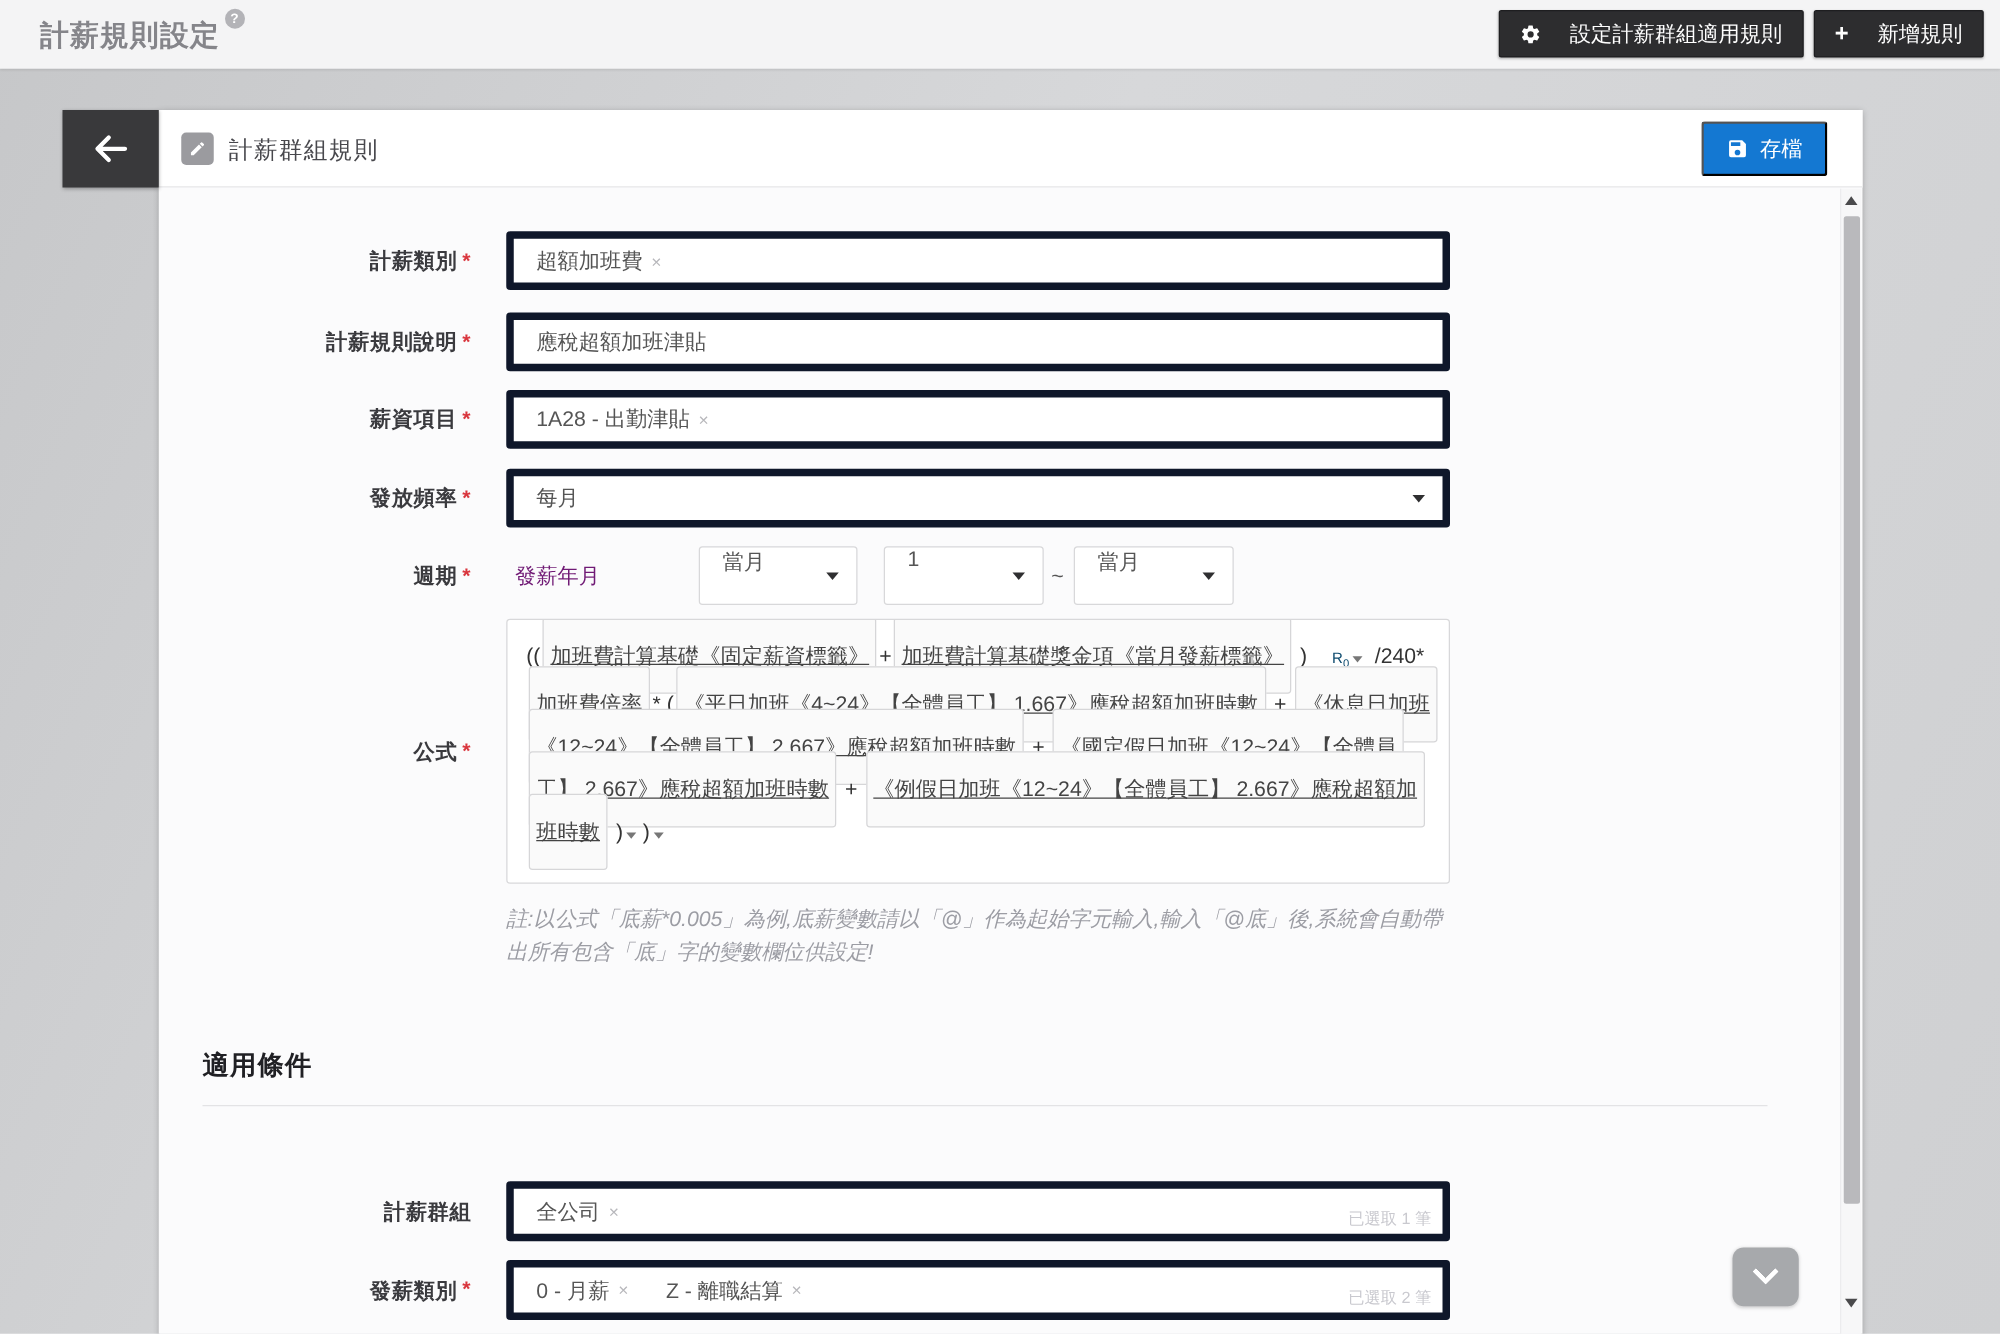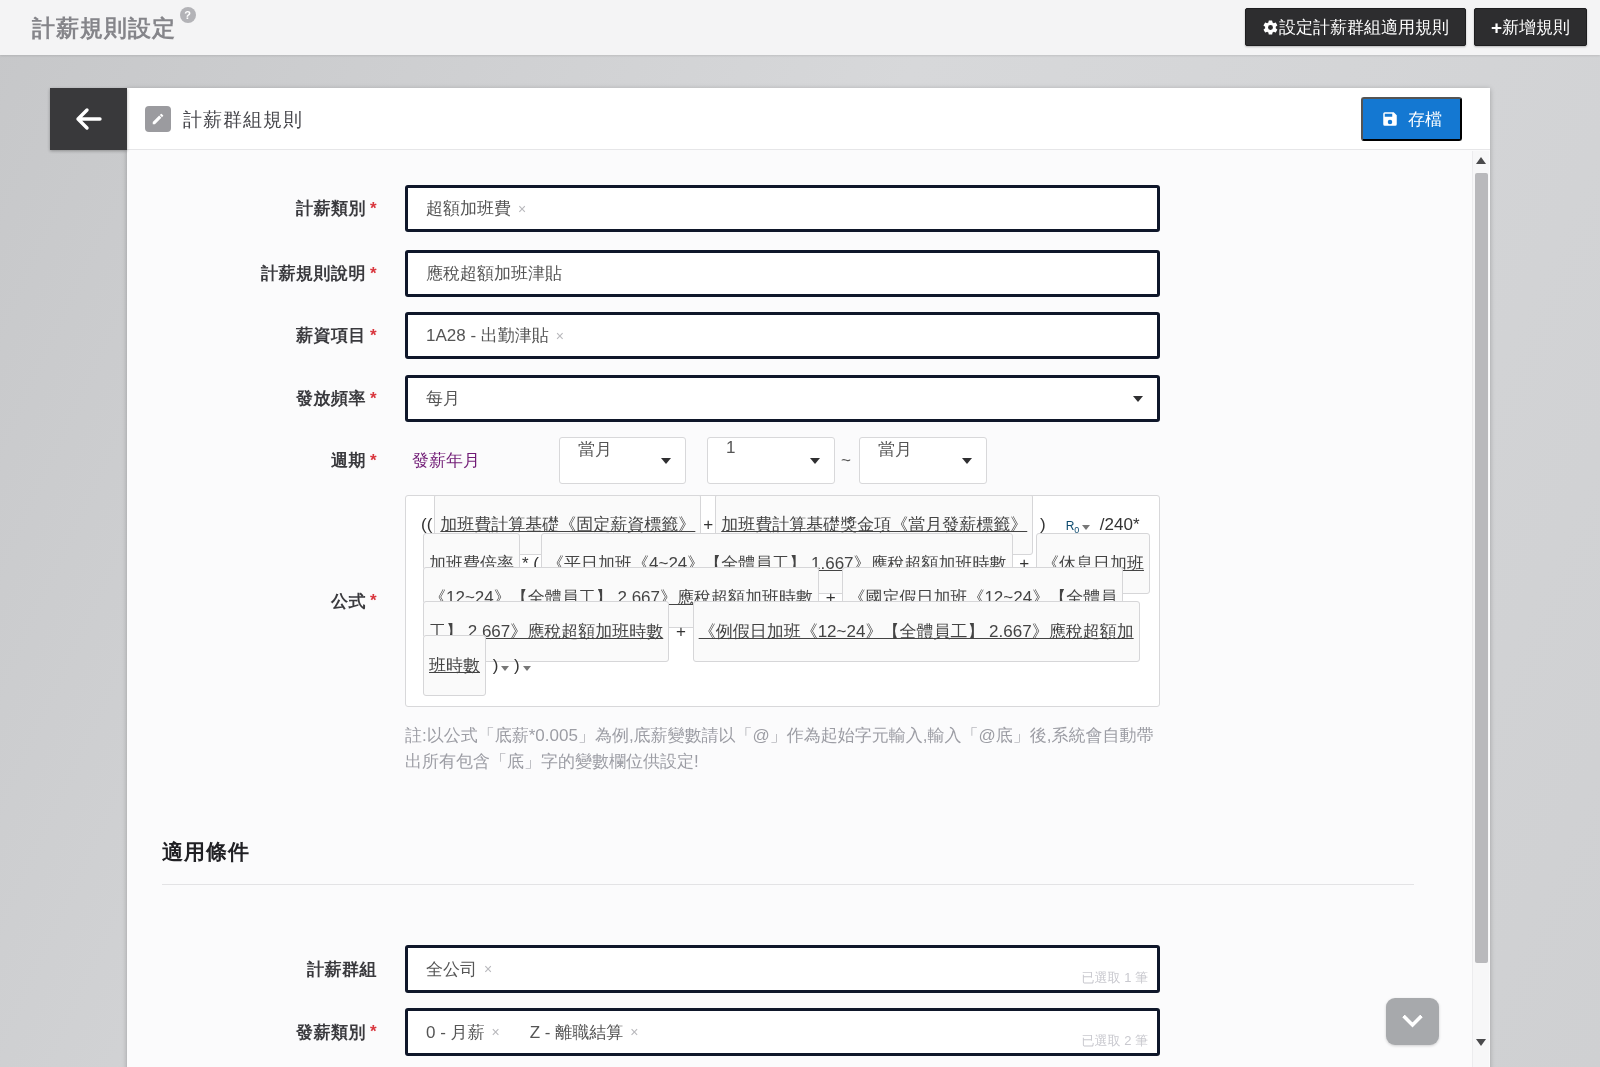--- a/index.html
+++ b/index.html
@@ -20,21 +20,21 @@
     letter-spacing:1px;
   }
   .help-badge {
     display:inline-block; width:16px; height:16px; border-radius:50%;
     background:#b3b3b7; color:#fff; font-size:11px; line-height:16px; text-align:center;
     vertical-align:top; margin-left:4px; transform:translateY(-6px); font-style:normal; font-weight:bold;
   }
   .top-actions { position:absolute; right:13px; top:8px; display:flex; gap:8px; }
   .dark-btn {
     height:38px; background:#2d2d2f; border:1px solid #1e1e20; border-radius:2px;
-    color:#fff; font-size:17px; display:flex; align-items:center; gap:0; padding:0 16px;
+    color:#fff; font-size:17px; display:flex; align-items:center; gap:23px; padding:0 16px;
     box-shadow:0 1px 2px rgba(0,0,0,.25); cursor:pointer;
   }
   .dark-btn .plus { font-size:19px; font-weight:bold; line-height:1; }
 
   
   .back-btn {
     position:absolute; left:50px; top:88px; width:77px; height:62px;
     background:#39393b; display:flex; align-items:center; justify-content:center;
     box-shadow:0 1px 3px rgba(0,0,0,.3); cursor:pointer; z-index:5;
   }
@@ -60,21 +60,21 @@
   
   .row { position:absolute; left:0; width:1033px; height:47px; }
   .row-label {
     position:absolute; left:0; top:0; width:250px; height:47px;
     display:flex; align-items:center; justify-content:flex-end;
     font-size:17px; font-weight:bold; color:#3a3a3e; letter-spacing:.5px;
   }
   .req { color:#d9363e; margin-left:4px; font-weight:bold; }
   .fieldbox {
     position:absolute; left:278px; top:0; width:755px; height:47px;
-    background:#fff; border:3px solid #0f172a; border-radius:3px;
+    background:#fff; border:6px solid #0f172a; border-radius:3px;
     display:flex; align-items:center; padding:0 18px; font-size:17px; color:#555;
   }
   .tag { display:inline-flex; align-items:center; margin-right:30px; color:#555; }
   .tag-x { color:#b8b8bc; font-size:14px; margin-left:7px; cursor:pointer; }
   .sel-caret {
     position:absolute; right:14px; top:50%; transform:translateY(-50%);
     width:0; height:0; border-left:5px solid transparent; border-right:5px solid transparent;
     border-top:6px solid #2f2f31;
   }
   .count-hint { position:absolute; right:9px; bottom:3px; font-size:13px; color:#c9c9cf;margin-top:23px; }
@@ -100,21 +100,21 @@
     -webkit-box-decoration-break:clone; box-decoration-break:clone; cursor:pointer;text-decoration:underline;
   }
   .rsub { font-size:12px; color:#0c4a6e; cursor:pointer;margin-left:20px; }
   .rsub sub { font-size:9px; }
   .mini-caret {
     display:inline-block; width:0; height:0;
     border-left:4px solid transparent; border-right:4px solid transparent; border-top:5px solid #777;
     margin-left:3px; cursor:pointer;
   }
 
-  .notes { position:absolute; left:278px; top:635px; width:760px; font-size:17px; color:#9c9da4; line-height:26px; }
+  .notes { position:absolute; left:278px; top:635px; width:760px; font-size:17px; font-style:italic; color:#9c9da4; line-height:26px; }
   .notes p { margin-bottom:2px; }
 
   .section-title { position:absolute; left:35px; top:750px; font-size:21px; font-weight:bold; color:#202024; letter-spacing:1px; }
   .section-hr { position:absolute; left:35px; top:796px; width:1252px; height:1px; background:#e3e3e5; }
 
   
   .vscroll {
     position:absolute; right:1px; top:63px; width:17px; height:997px;
     background:#f7f7f8; border-left:1px solid #ececee;
   }

